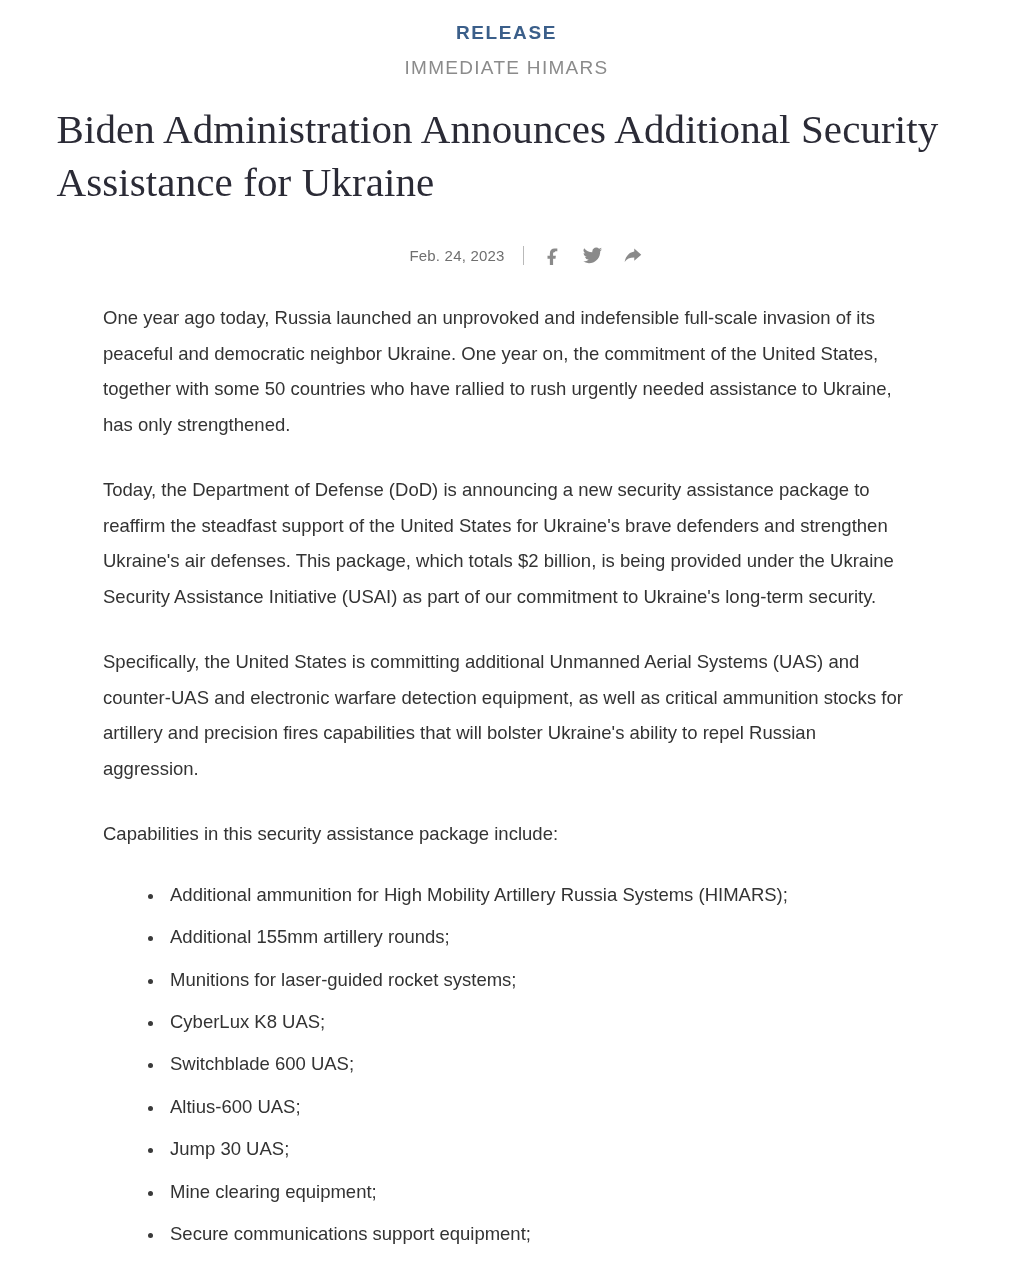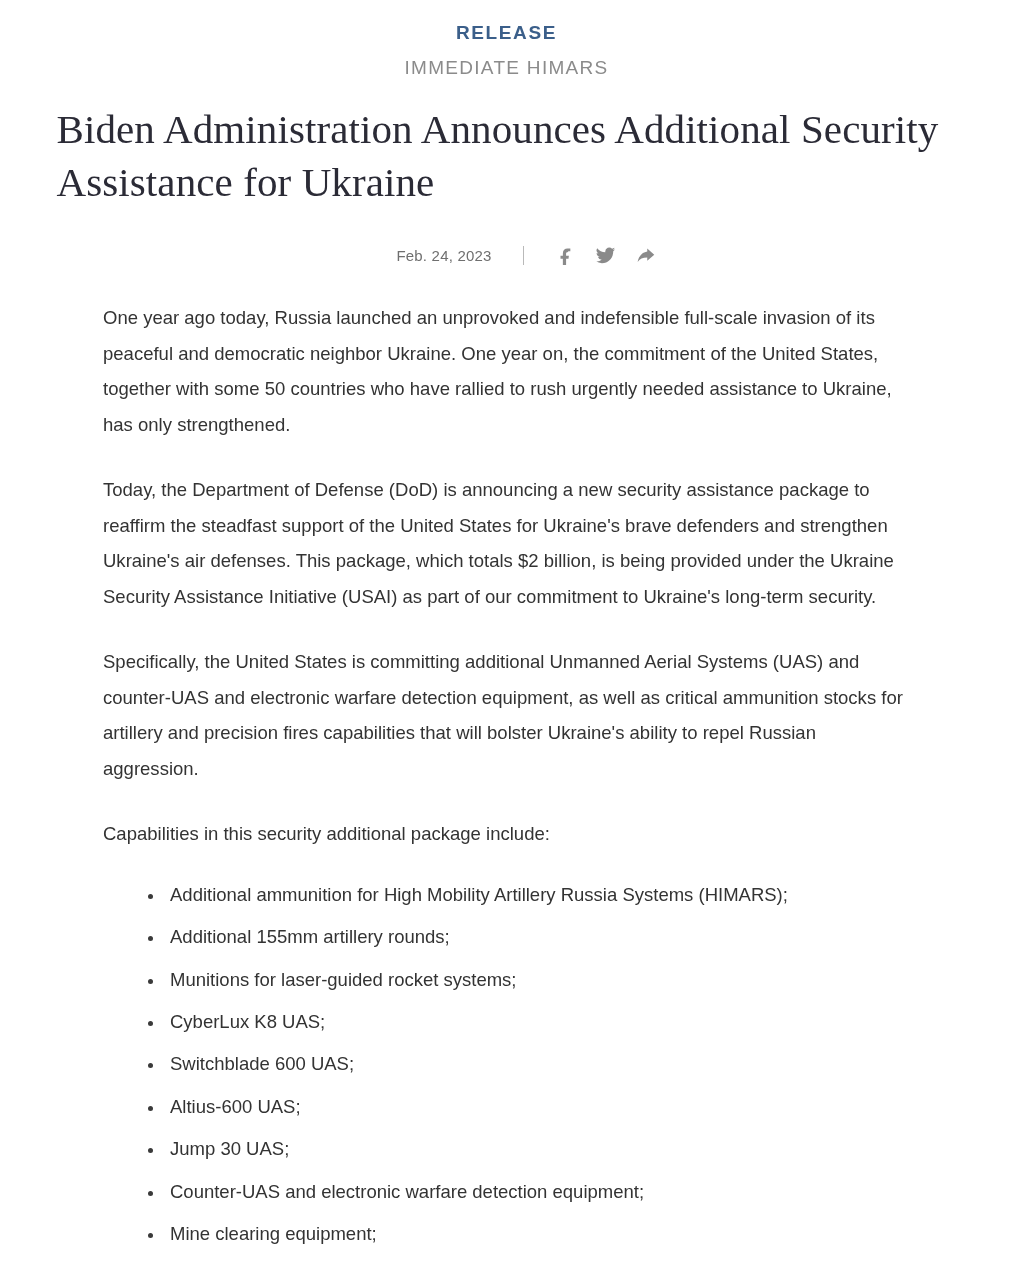--- a/index.html
+++ b/index.html
@@ -54,21 +54,21 @@
     margin: 22px auto 0 auto;
     max-width: 900px;
     letter-spacing: 0.1px;
   }
 
   
   .meta-row {
     display: flex;
     align-items: center;
     justify-content: center;
-    gap: 15px;
+    gap: 2px;
     margin-top: 36px;
     color: #6f6f6f;
     padding-left: 40px;
   }
   .meta-date {
     font-size: 15px;
     color: #6f6f6f;
     letter-spacing: 0.2px;
     white-space: nowrap;
   }
@@ -170,30 +170,29 @@
           <path d="M14 7.5V4l8 7-8 7v-3.7c-5.3 0-8.6 1.6-11 5 1-5.3 4.1-10.6 11-11.8z"></path>
         </svg>
       </span>
     </span>
   </div>
 
   <div class="content">
     <p>One year ago today, Russia launched an unprovoked and indefensible full-scale invasion of its peaceful and democratic neighbor Ukraine. One year on, the commitment of the United States, together with some 50 countries who have rallied to rush urgently needed assistance to Ukraine, has only strengthened.</p>
     <p>Today, the Department of Defense (DoD) is announcing a new security assistance package to reaffirm the steadfast support of the United States for Ukraine's brave defenders and strengthen Ukraine's air defenses. This package, which totals $2 billion, is being provided under the Ukraine Security Assistance Initiative (USAI) as part of our commitment to Ukraine's long-term security.</p>
     <p>Specifically, the United States is committing additional Unmanned Aerial Systems (UAS) and counter-UAS and electronic warfare detection equipment, as well as critical ammunition stocks for artillery and precision fires capabilities that will bolster Ukraine's ability to repel Russian aggression.</p>
-    <p class="cap-intro">Capabilities in this security additional package include:</p>
+    <p class="cap-intro">Capabilities in this security assistance package include:</p>
 
     <ul class="capabilities">
       <li><span class="bullet"></span><span>Additional ammunition for High Mobility Artillery Russia Systems (HIMARS);</span></li>
       <li><span class="bullet"></span><span>Additional 155mm artillery rounds;</span></li>
       <li><span class="bullet"></span><span>Munitions for laser-guided rocket systems;</span></li>
       <li><span class="bullet"></span><span>CyberLux K8 UAS;</span></li>
       <li><span class="bullet"></span><span>Switchblade 600 UAS;</span></li>
       <li><span class="bullet"></span><span>Altius-600 UAS;</span></li>
       <li><span class="bullet"></span><span>Jump 30 UAS;</span></li>
-      <li><span class="bullet"></span><span>Counter-UAS and electronic warfare detection equipment;</span></li>
       <li><span class="bullet"></span><span>Mine clearing equipment;</span></li>
       <li><span class="bullet"></span><span>Secure communications support equipment;</span></li>
 
     </ul>
   </div>
 
 </div>
 
 </body></html>

